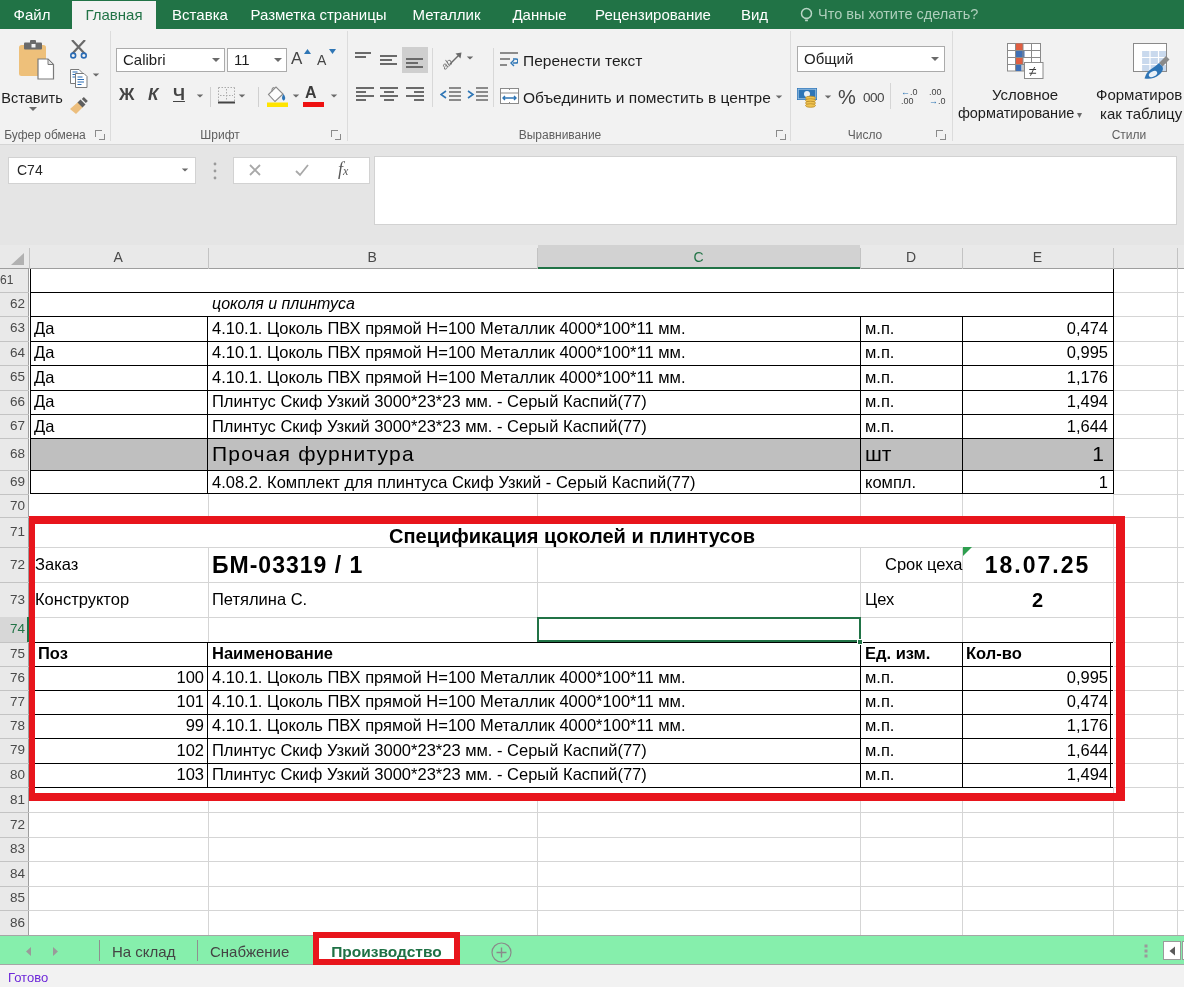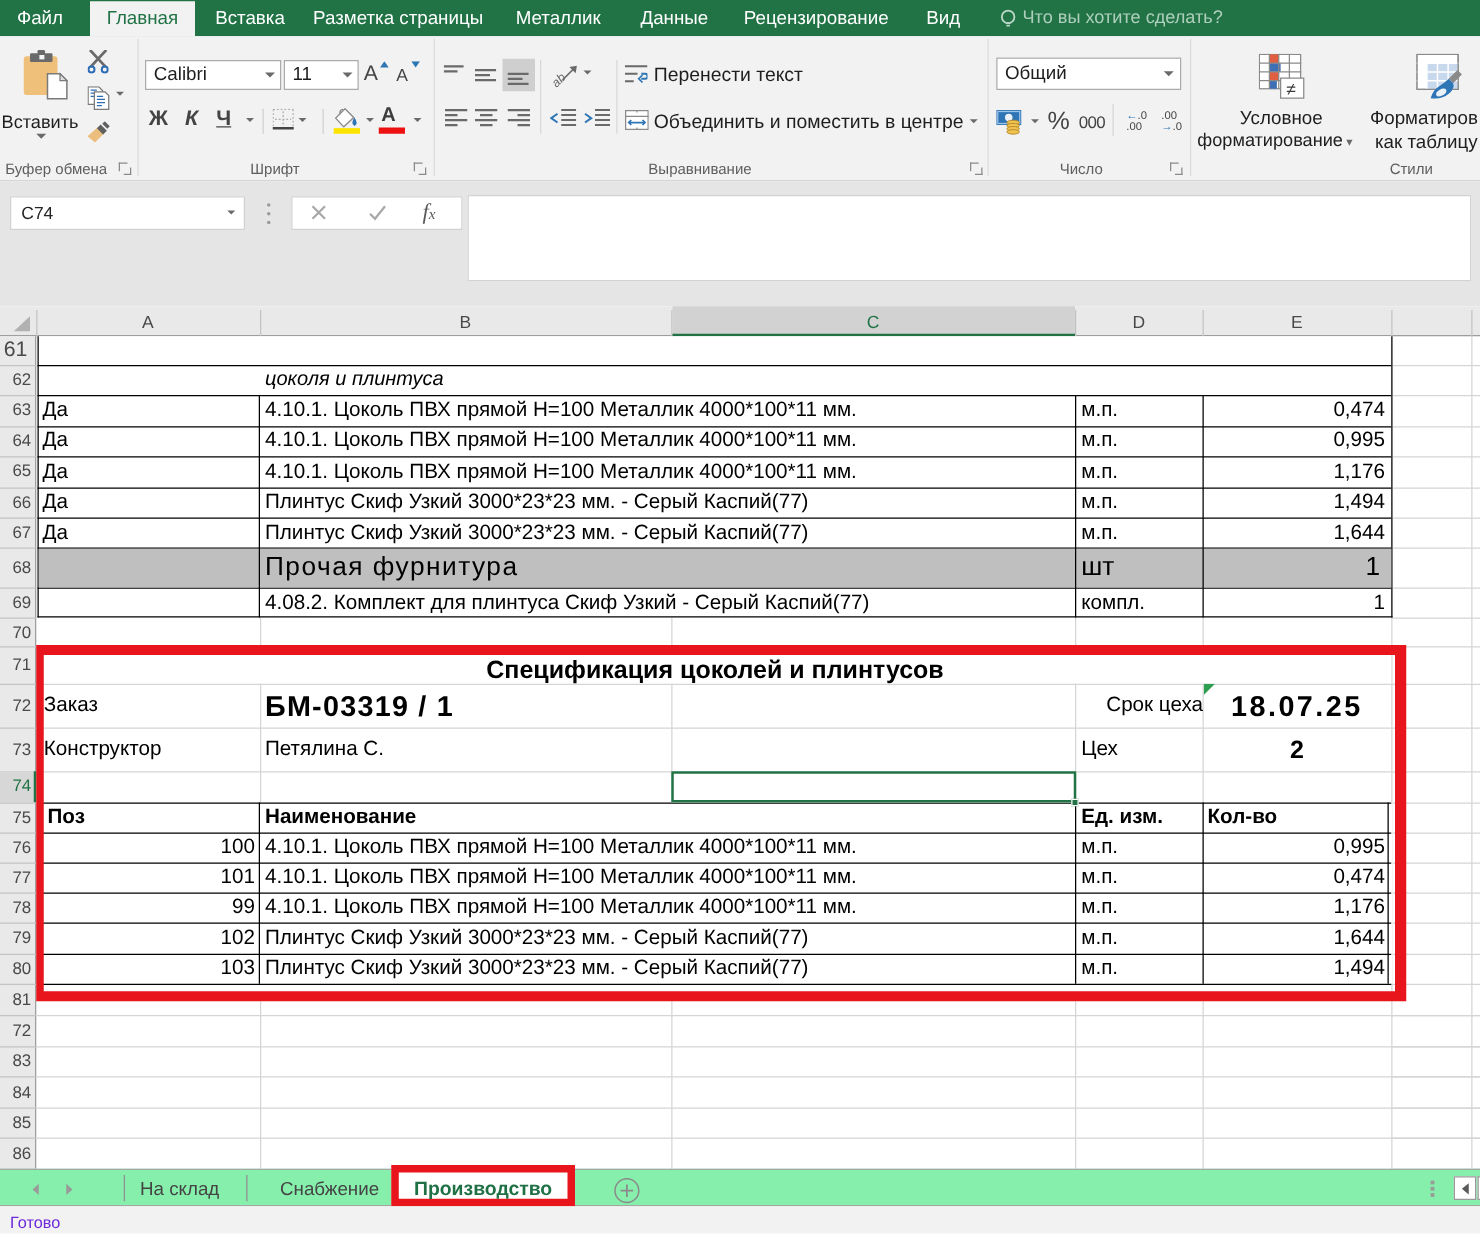--- a/index.html
+++ b/index.html
@@ -260,21 +260,21 @@
 <div class="abs" style="left:1113px;top:3px;width:1px;height:21px;background:#c3c3c3;"></div>
 <div class="abs" style="left:1177px;top:3px;width:1px;height:21px;background:#c3c3c3;"></div>
 <div class="abs" style="left:538px;top:0;width:322px;height:24px;background:#d2d2d2;border-bottom:2px solid #217346;"></div>
 <div class="txt" style="left:29px;top:4px;width:178.5px;text-align:center;font-size:14px;color:#494949;">A</div>
 <div class="txt" style="left:207.5px;top:4px;width:329.5px;text-align:center;font-size:14px;color:#494949;">B</div>
 <div class="txt" style="left:537px;top:4px;width:323px;text-align:center;font-size:14px;color:#217346;">C</div>
 <div class="txt" style="left:860px;top:4px;width:102px;text-align:center;font-size:14px;color:#494949;">D</div>
 <div class="txt" style="left:962px;top:4px;width:151px;text-align:center;font-size:14px;color:#494949;">E</div>
 <div class="abs" style="left:0;top:24px;width:29px;height:666px;background:#e9e9e9;border-right:1px solid #9e9e9e;"></div>
 <div class="abs" style="left:0;top:24px;width:29px;height:22.5px;background:transparent;"></div>
-<div class="txt" style="left:0;top:27.2px;width:25px;height:16px;line-height:16px;text-align:center;font-size:17px;color:#494949;">61</div>
+<div class="txt" style="left:0;top:27.2px;width:25px;height:16px;line-height:16px;text-align:left;font-size:12px;color:#494949;">61</div>
 <div class="abs" style="left:0;top:46.5px;width:29px;height:1px;background:#c3c3c3;"></div>
 <div class="abs" style="left:0;top:46.5px;width:29px;height:24.5px;background:transparent;"></div>
 <div class="txt" style="left:0;top:50.8px;width:25px;height:16px;line-height:16px;text-align:right;font-size:13.5px;color:#494949;">62</div>
 <div class="abs" style="left:0;top:71px;width:29px;height:1px;background:#c3c3c3;"></div>
 <div class="abs" style="left:0;top:71px;width:29px;height:24.5px;background:transparent;"></div>
 <div class="txt" style="left:0;top:75.2px;width:25px;height:16px;line-height:16px;text-align:right;font-size:13.5px;color:#494949;">63</div>
 <div class="abs" style="left:0;top:95.5px;width:29px;height:1px;background:#c3c3c3;"></div>
 <div class="abs" style="left:0;top:95.5px;width:29px;height:24.5px;background:transparent;"></div>
 <div class="txt" style="left:0;top:99.8px;width:25px;height:16px;line-height:16px;text-align:right;font-size:13.5px;color:#494949;">64</div>
 <div class="abs" style="left:0;top:120px;width:29px;height:1px;background:#c3c3c3;"></div>
@@ -491,21 +491,21 @@
 <div id="sheetbar">
   <svg class="abs" style="left:23px;top:9px;" width="10" height="13">
       <path d="M8 2 L3 6.5 L8 11 Z" fill="#9a9a9a"></path>
     </svg>
   <svg class="abs" style="left:51px;top:9px;" width="10" height="13">
       <path d="M2 2 L7 6.5 L2 11 Z" fill="#9a9a9a"></path>
     </svg>
   <div class="ln" style="left:99px;top:4px;width:1px;height:21px;background:#8f8f8f;"></div>
   <div class="txt" style="left:112px;top:7px;font-size:15px;color:#444;">На склад</div>
   <div class="ln" style="left:197px;top:4px;width:1px;height:21px;background:#8f8f8f;"></div>
-  <div class="txt" style="left:224px;top:7px;font-size:15px;color:#444;">Снабжение</div>
+  <div class="txt" style="left:210px;top:7px;font-size:15px;color:#444;">Снабжение</div>
   <div class="abs" style="left:313px;top:-4px;width:147px;height:33px;background:#fff;border:6px solid #e8151c;"></div>
   <div class="txt" style="left:313px;top:7px;width:147px;text-align:center;font-size:15.5px;font-weight:bold;color:#1f7145;">Производство</div>
   <svg class="abs" style="left:491px;top:6px;" width="21" height="21">
       <circle cx="10.5" cy="10.5" r="9.5" fill="none" stroke="#8a8a8a" stroke-width="1.2"></circle>
       <path d="M10.5 5.5v10M5.5 10.5h10" stroke="#8a8a8a" stroke-width="1.4"></path>
     </svg>
   <svg class="abs" style="left:1144px;top:8px;" width="4" height="15">
       <rect x="0.5" y="0.5" width="3" height="3" fill="#9a9a9a"></rect>
       <rect x="0.5" y="5.5" width="3" height="3" fill="#9a9a9a"></rect>
       <rect x="0.5" y="10.5" width="3" height="3" fill="#9a9a9a"></rect>

